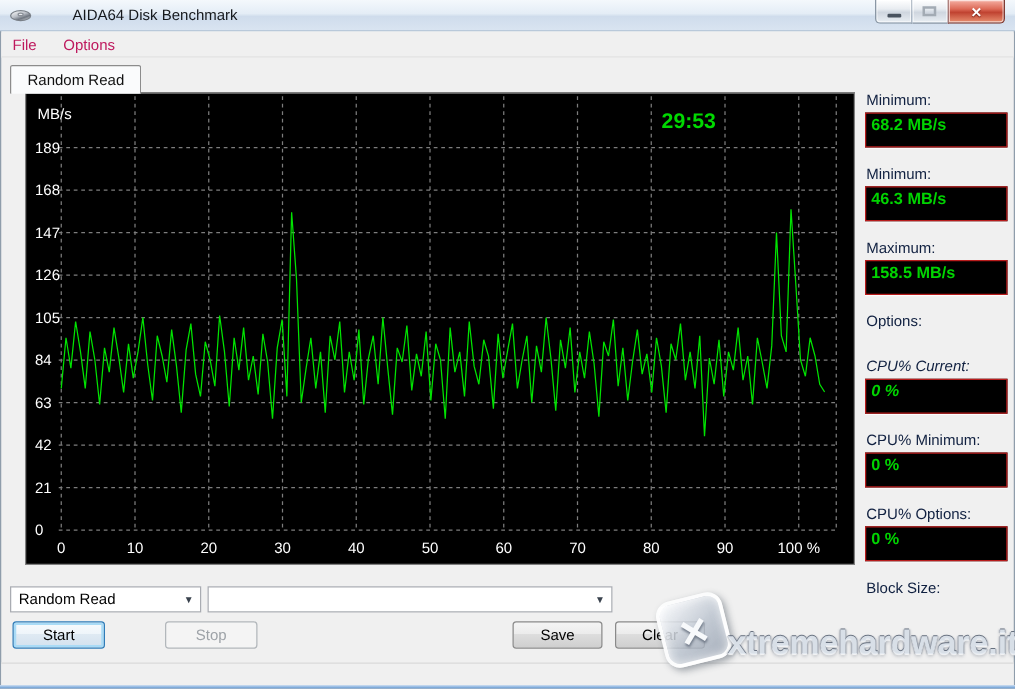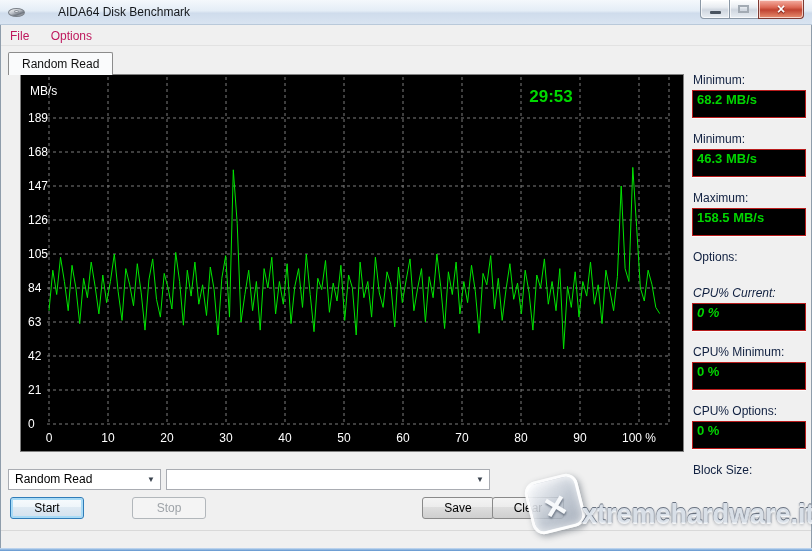--- a/index.html
+++ b/index.html
@@ -99,21 +99,21 @@
   }
   .btn.start{
     left:10px;top:497px;width:74px;border-color:#2f7cb8;
     box-shadow:inset 0 0 0 2px #a9dbf6;
     background:linear-gradient(180deg,#f8fbfd,#eef5fa 45%,#dfeaf3 46%,#d3e1ee);
   }
   .btn.stop{
     left:92px;top:497px;width:74px;border-color:#b2b7bb;color:#9ea3a8;
     background:#f4f4f4;box-shadow:none;margin-left:40px;
   }
-  .btn.save{left:410px;top:497px;width:72px;margin-left:12px;}
+  .btn.save{left:410px;top:497px;width:72px;}
   .btn.clear{left:492px;top:497px;width:72px;}
   
   .statusbar{
     position:absolute;left:1px;top:530px;width:810px;height:18px;
     background:#f0f0f0;border-top:1px solid #d9d9d9;
   }
   .bottom-frame{
     position:absolute;left:0;bottom:0;width:812px;height:3px;
     background:linear-gradient(180deg,#cfdff2,#86b0dd 60%,#5f93cc);
   }

